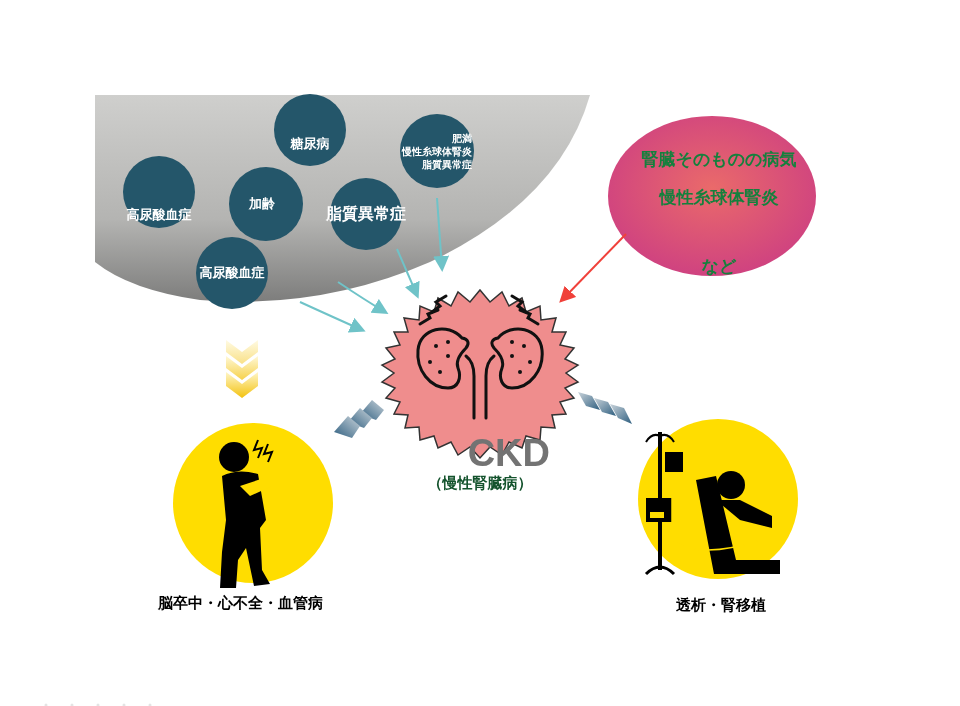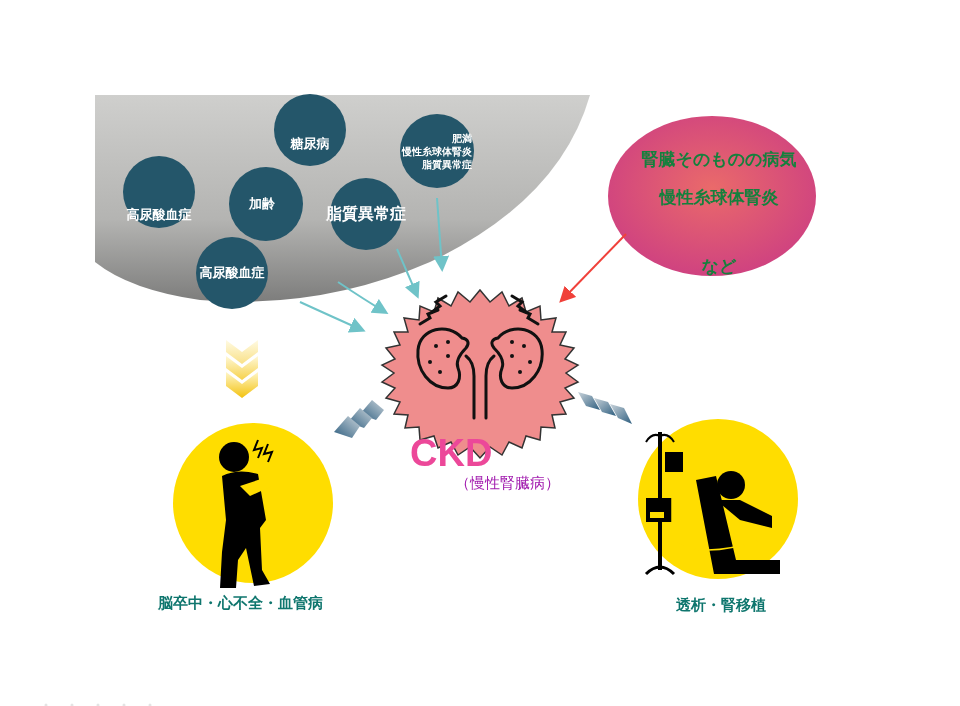--- a/index.html
+++ b/index.html
@@ -4,25 +4,25 @@
 <style>
   html, body { margin:0; padding:0; background:#ffffff; }
   body { width:960px; height:706px; position:relative; overflow:hidden;
          font-family:"DejaVu Sans", sans-serif; }
   svg.layer { position:absolute; left:0; top:0; }
   .bubble-label { position:absolute; color:#ffffff; font-weight:bold; text-align:center;
                   font-size:13px; line-height:16px; transform:translate(-50%,-50%); white-space:nowrap; }
   .bubble-label.small { font-size:10px; line-height:13px; }
   .pink-text { position:absolute; left:604px; width:230px; text-align:center; font-weight:bold;
                font-size:17px; color:#15803d; }
-  .ckd-title { position:absolute; left:410px; width:140px; top:432px; text-align:left;
-               font-family:"Liberation Sans", sans-serif; font-weight:bold; font-size:38px; color:#ec4899; }
-  .ckd-sub { position:absolute; left:400px; width:160px; top:474px; text-align:right;
-             font-weight:normal; font-size:15px; color:#a21caf; }
-  .caption { position:absolute; font-weight:bold; font-size:15px; color:#0f766e; white-space:nowrap; }
+  .ckd-title { position:absolute; left:410px; width:140px; top:432px; text-align:right;
+               font-family:"Liberation Sans", sans-serif; font-weight:bold; font-size:38px; color:#737373; }
+  .ckd-sub { position:absolute; left:400px; width:160px; top:474px; text-align:center;
+             font-weight:bold; font-size:15px; color:#14532d; }
+  .caption { position:absolute; font-weight:bold; font-size:15px; color:#000000; white-space:nowrap; }
 </style>
 </head>
 <body>
 
 <svg class="layer" width="960" height="706" viewBox="0 0 960 706">
   <defs>
     <linearGradient id="greyGrad" x1="0" y1="0" x2="0" y2="1">
       <stop offset="0" stop-color="#cfcfcd"></stop>
       <stop offset="0.6" stop-color="#b4b4b2"></stop>
       <stop offset="1" stop-color="#7d7d7c"></stop>

